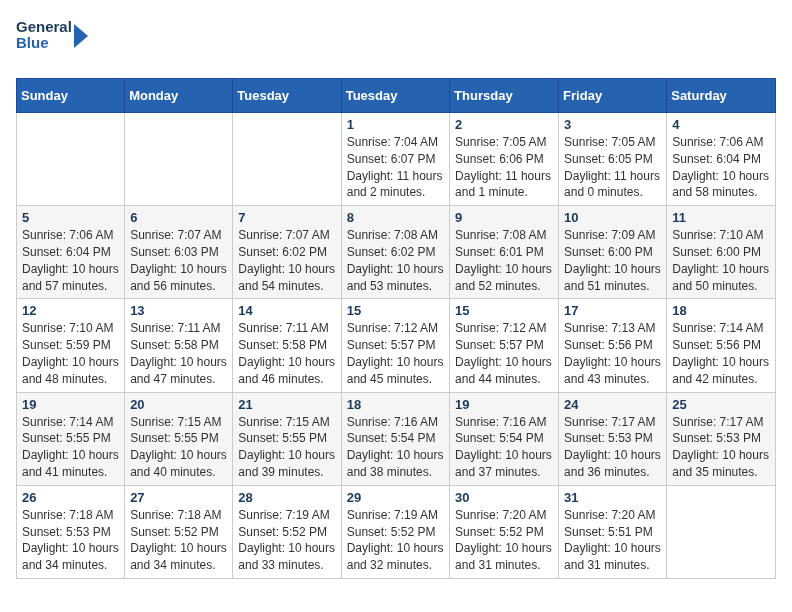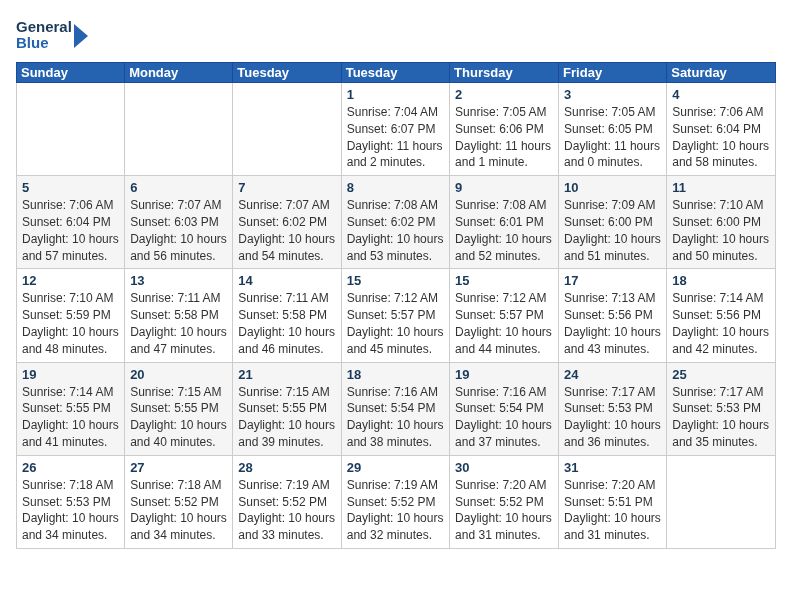--- a/index.html
+++ b/index.html
@@ -7,21 +7,21 @@
       font-family: Arial, sans-serif;
       background: #fff;
       width: 792px;
       min-height: 612px;
       padding: 16px;
     }
     .header-area {
       display: flex;
       justify-content: space-between;
       align-items: flex-start;
-      margin-bottom: 6px;
+      margin-bottom: 22px;
     }
     .logo {
       display: flex;
       align-items: center;
       gap: 4px;
     }
     .title-area {
       text-align: right;
     }
     .month-year {
@@ -37,21 +37,21 @@
     .calendar-table {
       width: 100%;
       border-collapse: collapse;
       border: 1px solid #ccc;
     }
     .calendar-table th {
       background-color: #2563b0;
       color: #fff;
       font-size: 13px;
       font-weight: bold;
-      padding: 2px 4px;
+      padding: 9px 4px;
       text-align: left;
       border: 1px solid #1a4a99;
     }
     .calendar-table td {
       width: 113px;
       min-height: 80px;
       vertical-align: top;
       border: 1px solid #ccc;
       padding: 4px 5px;
       font-size: 10px;

